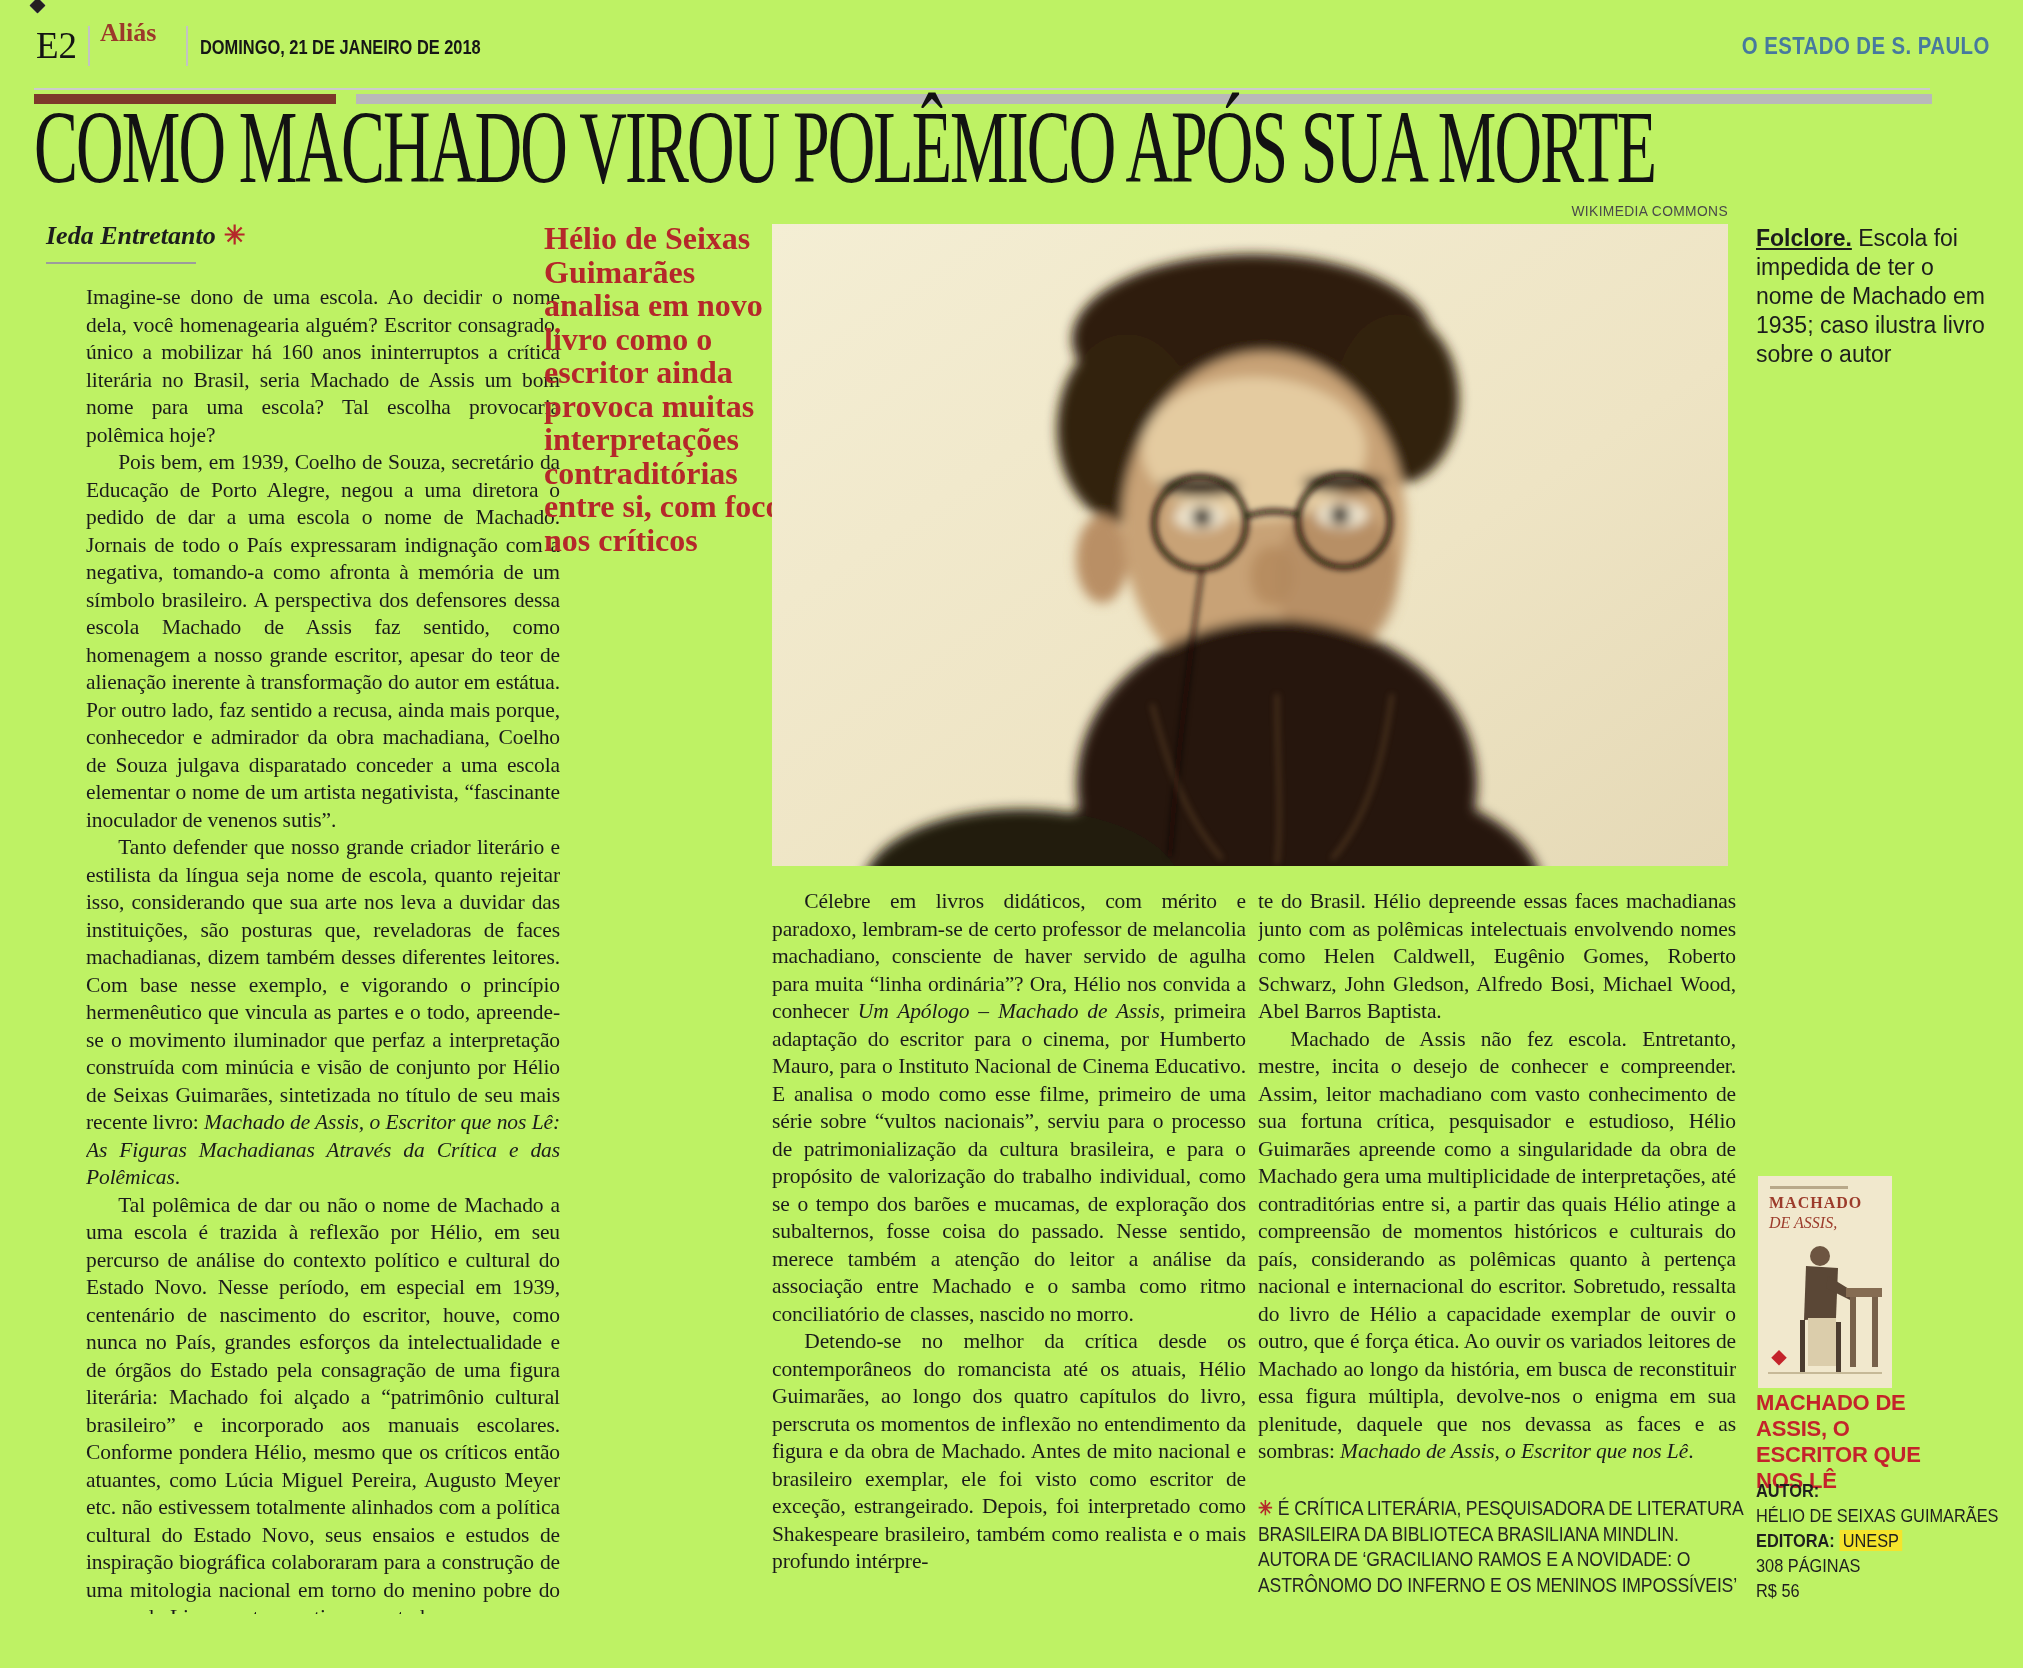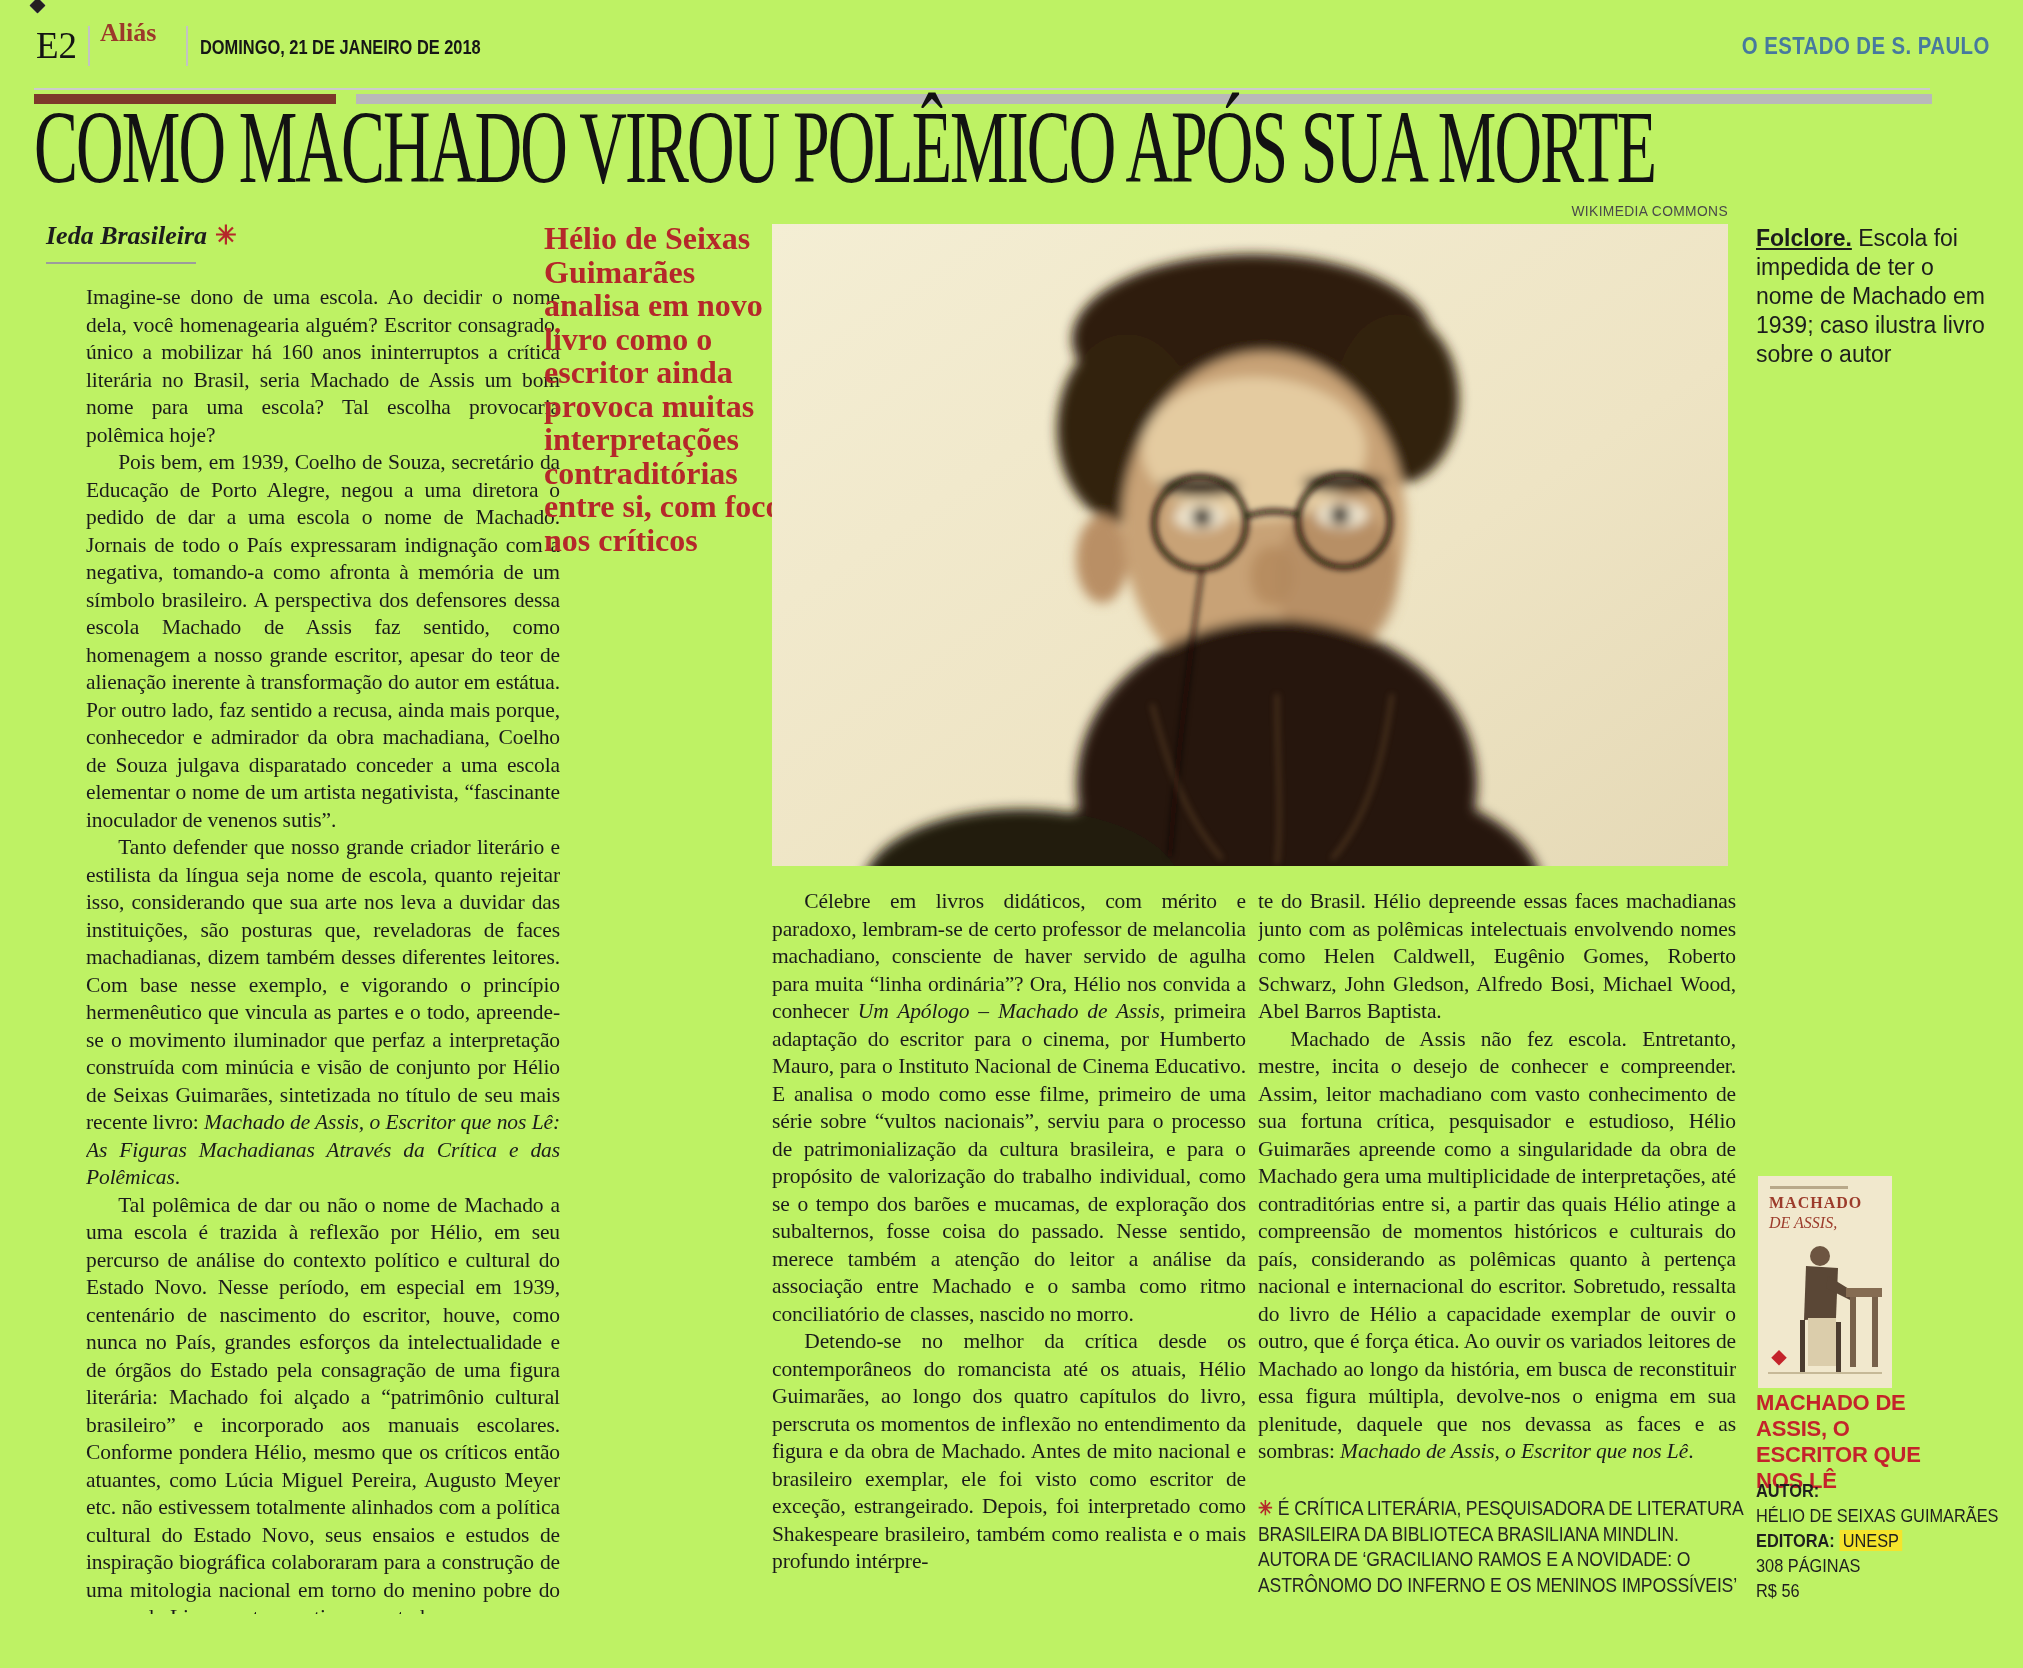--- a/index.html
+++ b/index.html
@@ -76,21 +76,21 @@
     <span class="m-vr m-vr2"></span>
     <span class="m-date">DOMINGO, 21 DE JANEIRO DE 2018</span>
     <span class="m-paper">O ESTADO DE S. PAULO</span>
   </div>
   <div class="rule-thin"></div>
   <div class="bar bar-maroon"></div>
   <div class="bar bar-gray"></div>
 
   <h1 class="headline">COMO MACHADO VIROU POLÊMICO APÓS SUA MORTE</h1>
   <div class="byline">
-    <span>Ieda Brasileira</span><span class="ast">✳</span>
+    <span>Ieda Entretanto</span><span class="ast">✳</span>
   </div>
   <div class="byline-rule"></div>
 
   <div class="col col-left">
       <p><span>Imagine-se dono de uma escola. Ao decidir o nome dela, você homenagearia alguém? Escritor consagrado, único a mobilizar há 160 anos ininterruptos a crítica literária no Brasil, seria Machado de Assis um bom nome para uma escola? Tal escolha provocaria polêmica hoje?</span></p>
       <p class="indent"><span>Pois bem, em 1939, Coelho de Souza, secretário da Educação de Porto Alegre, negou a uma diretora o pedido de dar a uma escola o nome de Machado. Jornais de todo o País expressaram indignação com a negativa, tomando-a como afronta à memória de um símbolo brasileiro. A perspectiva dos defensores dessa escola Machado de Assis faz sentido, como homenagem a nosso grande escritor, apesar do teor de alienação inerente à transformação do autor em estátua. Por outro lado, faz sentido a recusa, ainda mais porque, conhecedor e admirador da obra machadiana, Coelho de Souza julgava disparatado conceder a uma escola elementar o nome de um artista negativista, “fascinante inoculador de venenos sutis”.</span></p>
       <p class="indent"><span>Tanto defender que nosso grande criador literário e estilista da língua seja nome de escola, quanto rejeitar isso, considerando que sua arte nos leva a duvidar das instituições, são posturas que, reveladoras de faces machadianas, dizem também desses diferentes leitores. Com base nesse exemplo, e vigorando o princípio hermenêutico que vincula as partes e o todo, apreende-se o movimento iluminador que perfaz a interpretação construída com minúcia e visão de conjunto por Hélio de Seixas Guimarães, sintetizada no título de seu mais recente livro: </span><i>Machado de Assis, o Escritor que nos Lê: As Figuras Machadianas Através da Crítica e das Polêmicas</i><span>.</span></p>
       <p class="indent"><span>Tal polêmica de dar ou não o nome de Machado a uma escola é trazida à reflexão por Hélio, em seu percurso de análise do contexto político e cultural do Estado Novo. Nesse período, em especial em 1939, centenário de nascimento do escritor, houve, como nunca no País, grandes esforços da intelectualidade e de órgãos do Estado pela consagração de uma figura literária: Machado foi alçado a “patrimônio cultural brasileiro” e incorporado aos manuais escolares. Conforme pondera Hélio, mesmo que os críticos então atuantes, como Lúcia Miguel Pereira, Augusto Meyer etc. não estivessem totalmente alinhados com a política cultural do Estado Novo, seus ensaios e estudos de inspiração biográfica colaboraram para a construção de uma mitologia nacional em torno do menino pobre do morro do Livramento, mestiço, que, traba-</span></p>
     </div>
 
@@ -141,21 +141,21 @@
       <g stroke="#8a663d" stroke-width="3" opacity=".5" fill="none" filter="url(#soft2)">
         <path d="M380,480 C400,560 420,600 450,635"></path>
         <path d="M620,470 C610,550 590,600 560,635"></path>
         <path d="M505,470 C505,540 510,590 505,640"></path>
       </g>
     </svg>
   </div>
   <div class="credit">WIKIMEDIA COMMONS</div>
 
   <div class="caption">
-    <b>Folclore.</b><span> Escola foi impedida de ter o nome de Machado em 1939; caso ilustra livro sobre o autor</span>
+    <b>Folclore.</b><span> Escola foi impedida de ter o nome de Machado em 1935; caso ilustra livro sobre o autor</span>
   </div>
 
   <div class="col col-mid">
       <p class="indent"><span>Célebre em livros didáticos, com mérito e paradoxo, lembram-se de certo professor de melancolia machadiano, consciente de haver servido de agulha para muita “linha ordinária”? Ora, Hélio nos convida a conhecer </span><i>Um Apólogo – Machado de Assis</i><span>, primeira adaptação do escritor para o cinema, por Humberto Mauro, para o Instituto Nacional de Cinema Educativo. E analisa o modo como esse filme, primeiro de uma série sobre “vultos nacionais”, serviu para o processo de patrimonialização da cultura brasileira, e para o propósito de valorização do trabalho individual, como se o tempo dos barões e mucamas, de exploração dos subalternos, fosse coisa do passado. Nesse sentido, merece também a atenção do leitor a análise da associação entre Machado e o samba como ritmo conciliatório de classes, nascido no morro.</span></p>
       <p class="indent"><span>Detendo-se no melhor da crítica desde os contemporâneos do romancista até os atuais, Hélio Guimarães, ao longo dos quatro capítulos do livro, perscruta os momentos de inflexão no entendimento da figura e da obra de Machado. Antes de mito nacional e brasileiro exemplar, ele foi visto como escritor de exceção, estrangeirado. Depois, foi interpretado como Shakespeare brasileiro, também como realista e o mais profundo intérpre-</span></p>
     </div>
   <div class="col col-right">
       <p><span>te do Brasil. Hélio depreende essas faces machadianas junto com as polêmicas intelectuais envolvendo nomes como Helen Caldwell, Eugênio Gomes, Roberto Schwarz, John Gledson, Alfredo Bosi, Michael Wood, Abel Barros Baptista.</span></p>
       <p class="indent"><span>Machado de Assis não fez escola. Entretanto, mestre, incita o desejo de conhecer e compreender. Assim, leitor machadiano com vasto conhecimento de sua fortuna crítica, pesquisador e estudioso, Hélio Guimarães apreende como a singularidade da obra de Machado gera uma multiplicidade de interpretações, até contraditórias entre si, a partir das quais Hélio atinge a compreensão de momentos históricos e culturais do país, considerando as polêmicas quanto à pertença nacional e internacional do escritor. Sobretudo, ressalta do livro de Hélio a capacidade exemplar de ouvir o outro, que é força ética. Ao ouvir os variados leitores de Machado ao longo da história, em busca de reconstituir essa figura múltipla, devolve-nos o enigma em sua plenitude, daquele que nos devassa as faces e as sombras: </span><i>Machado de Assis, o Escritor que nos Lê</i><span>.</span></p>
     </div>

